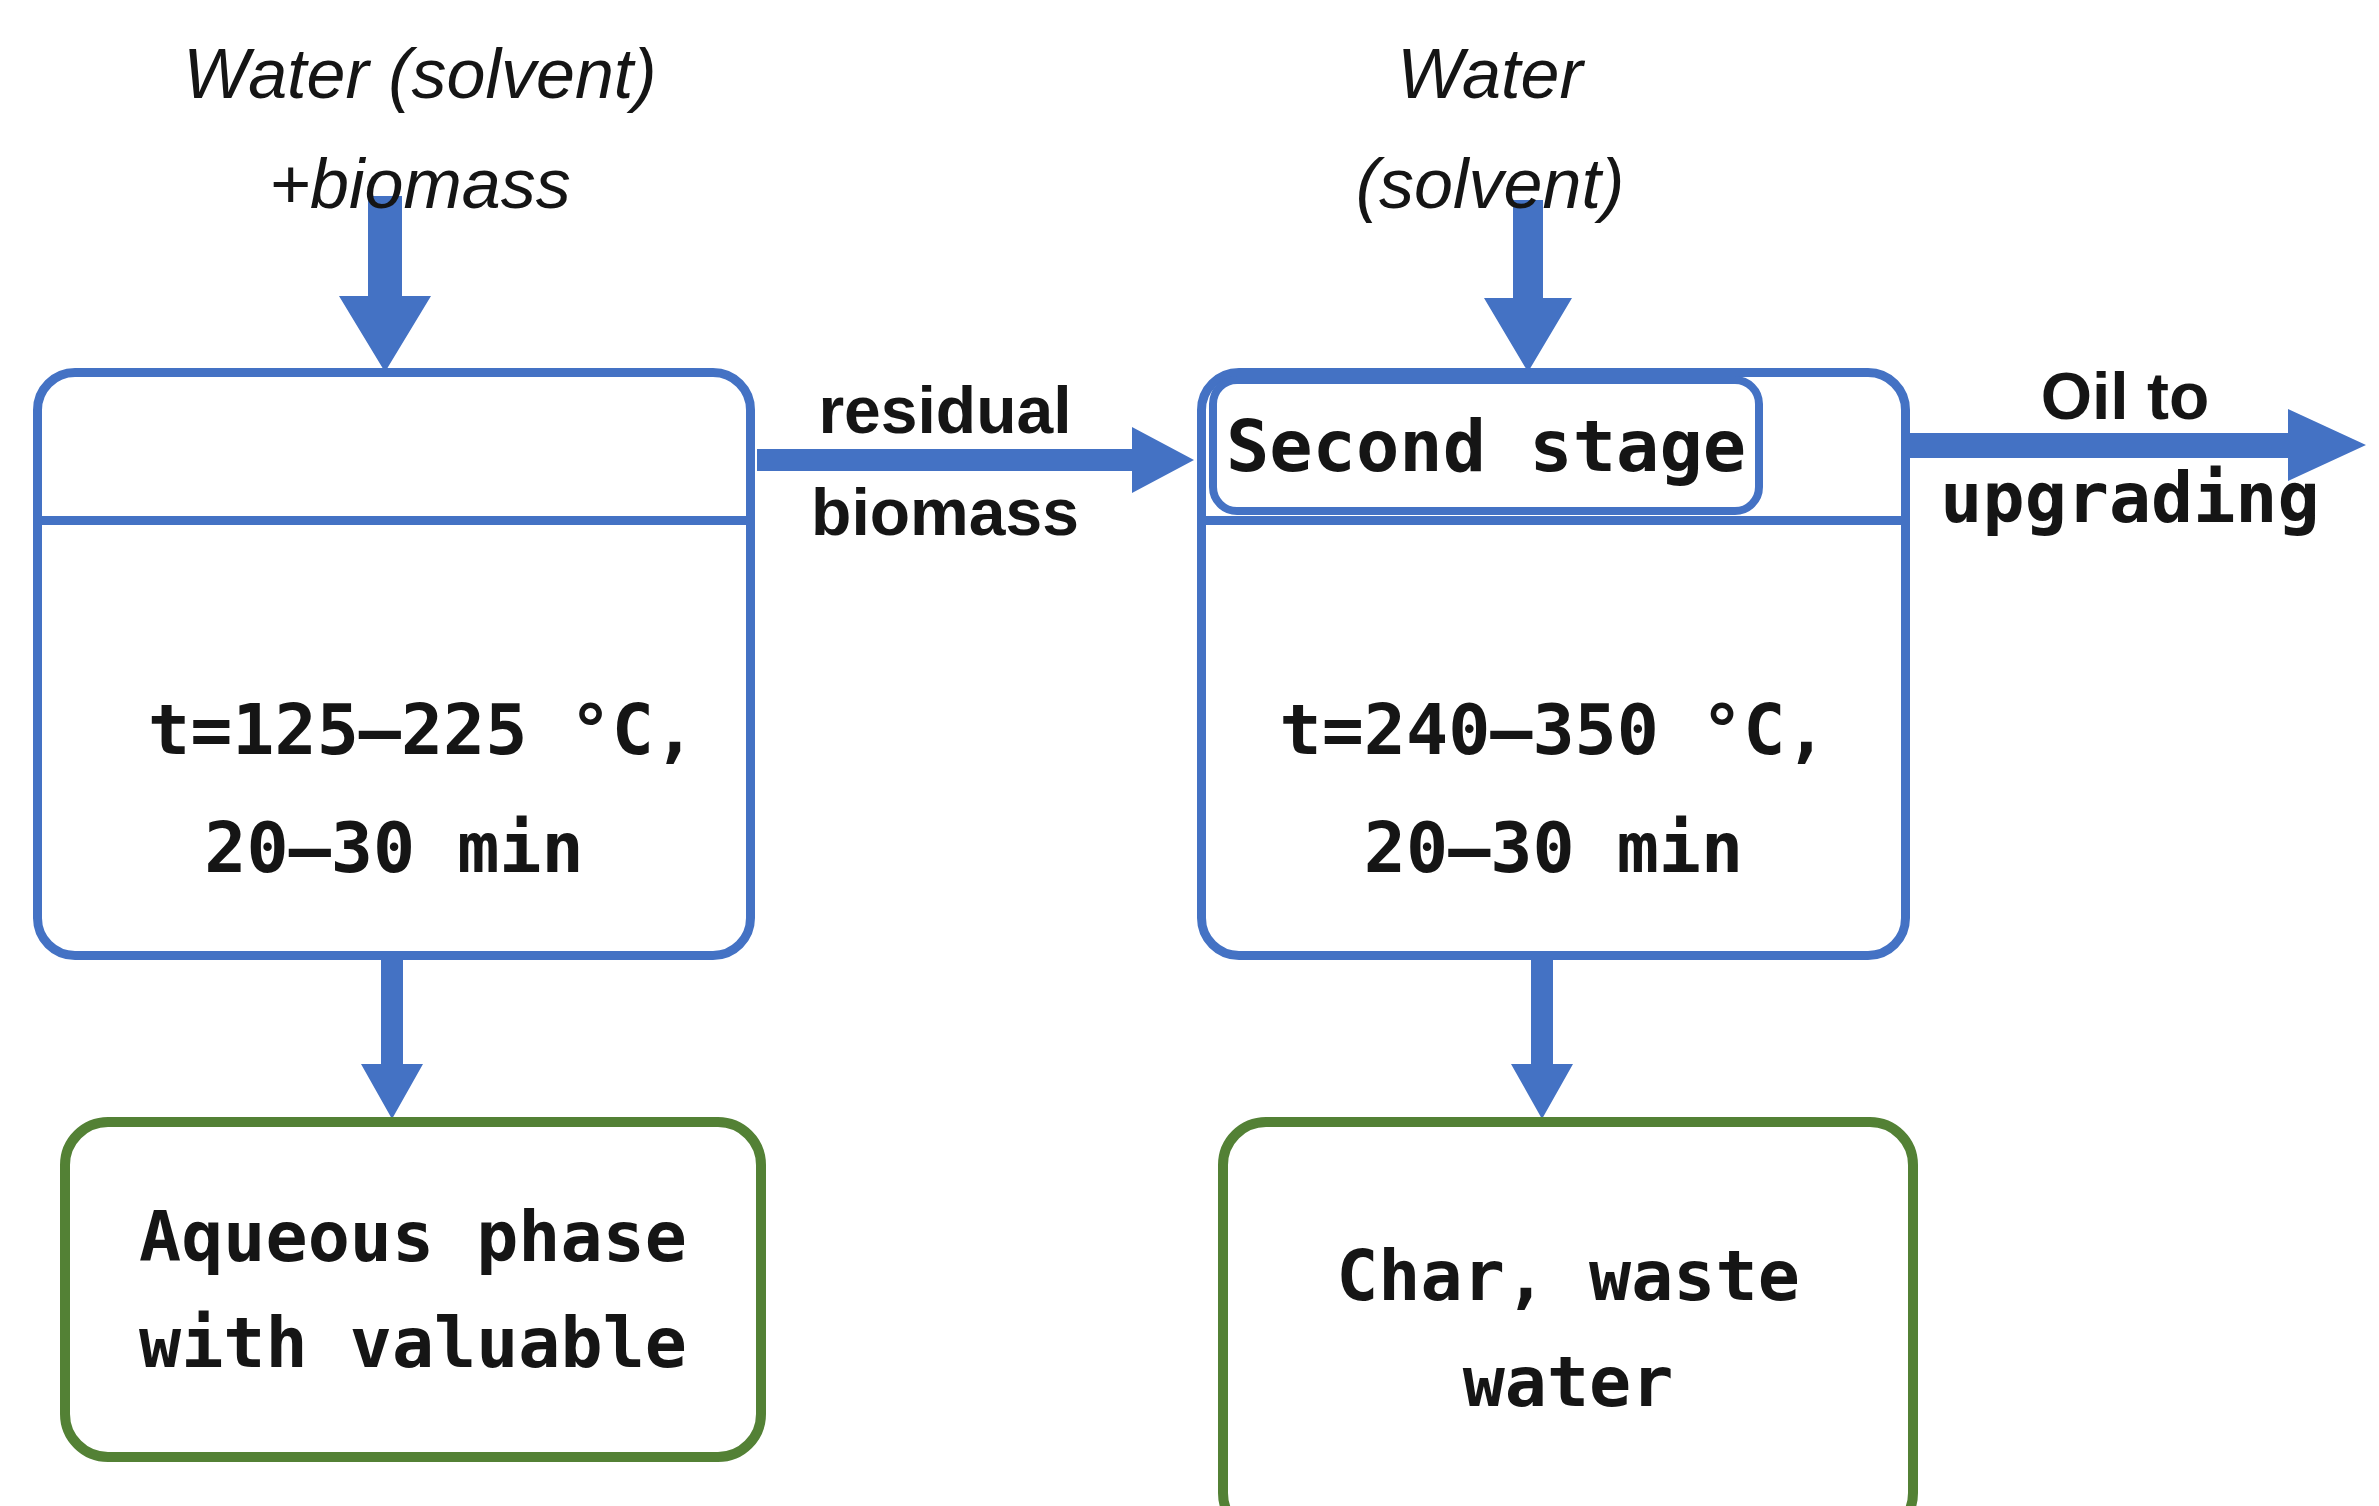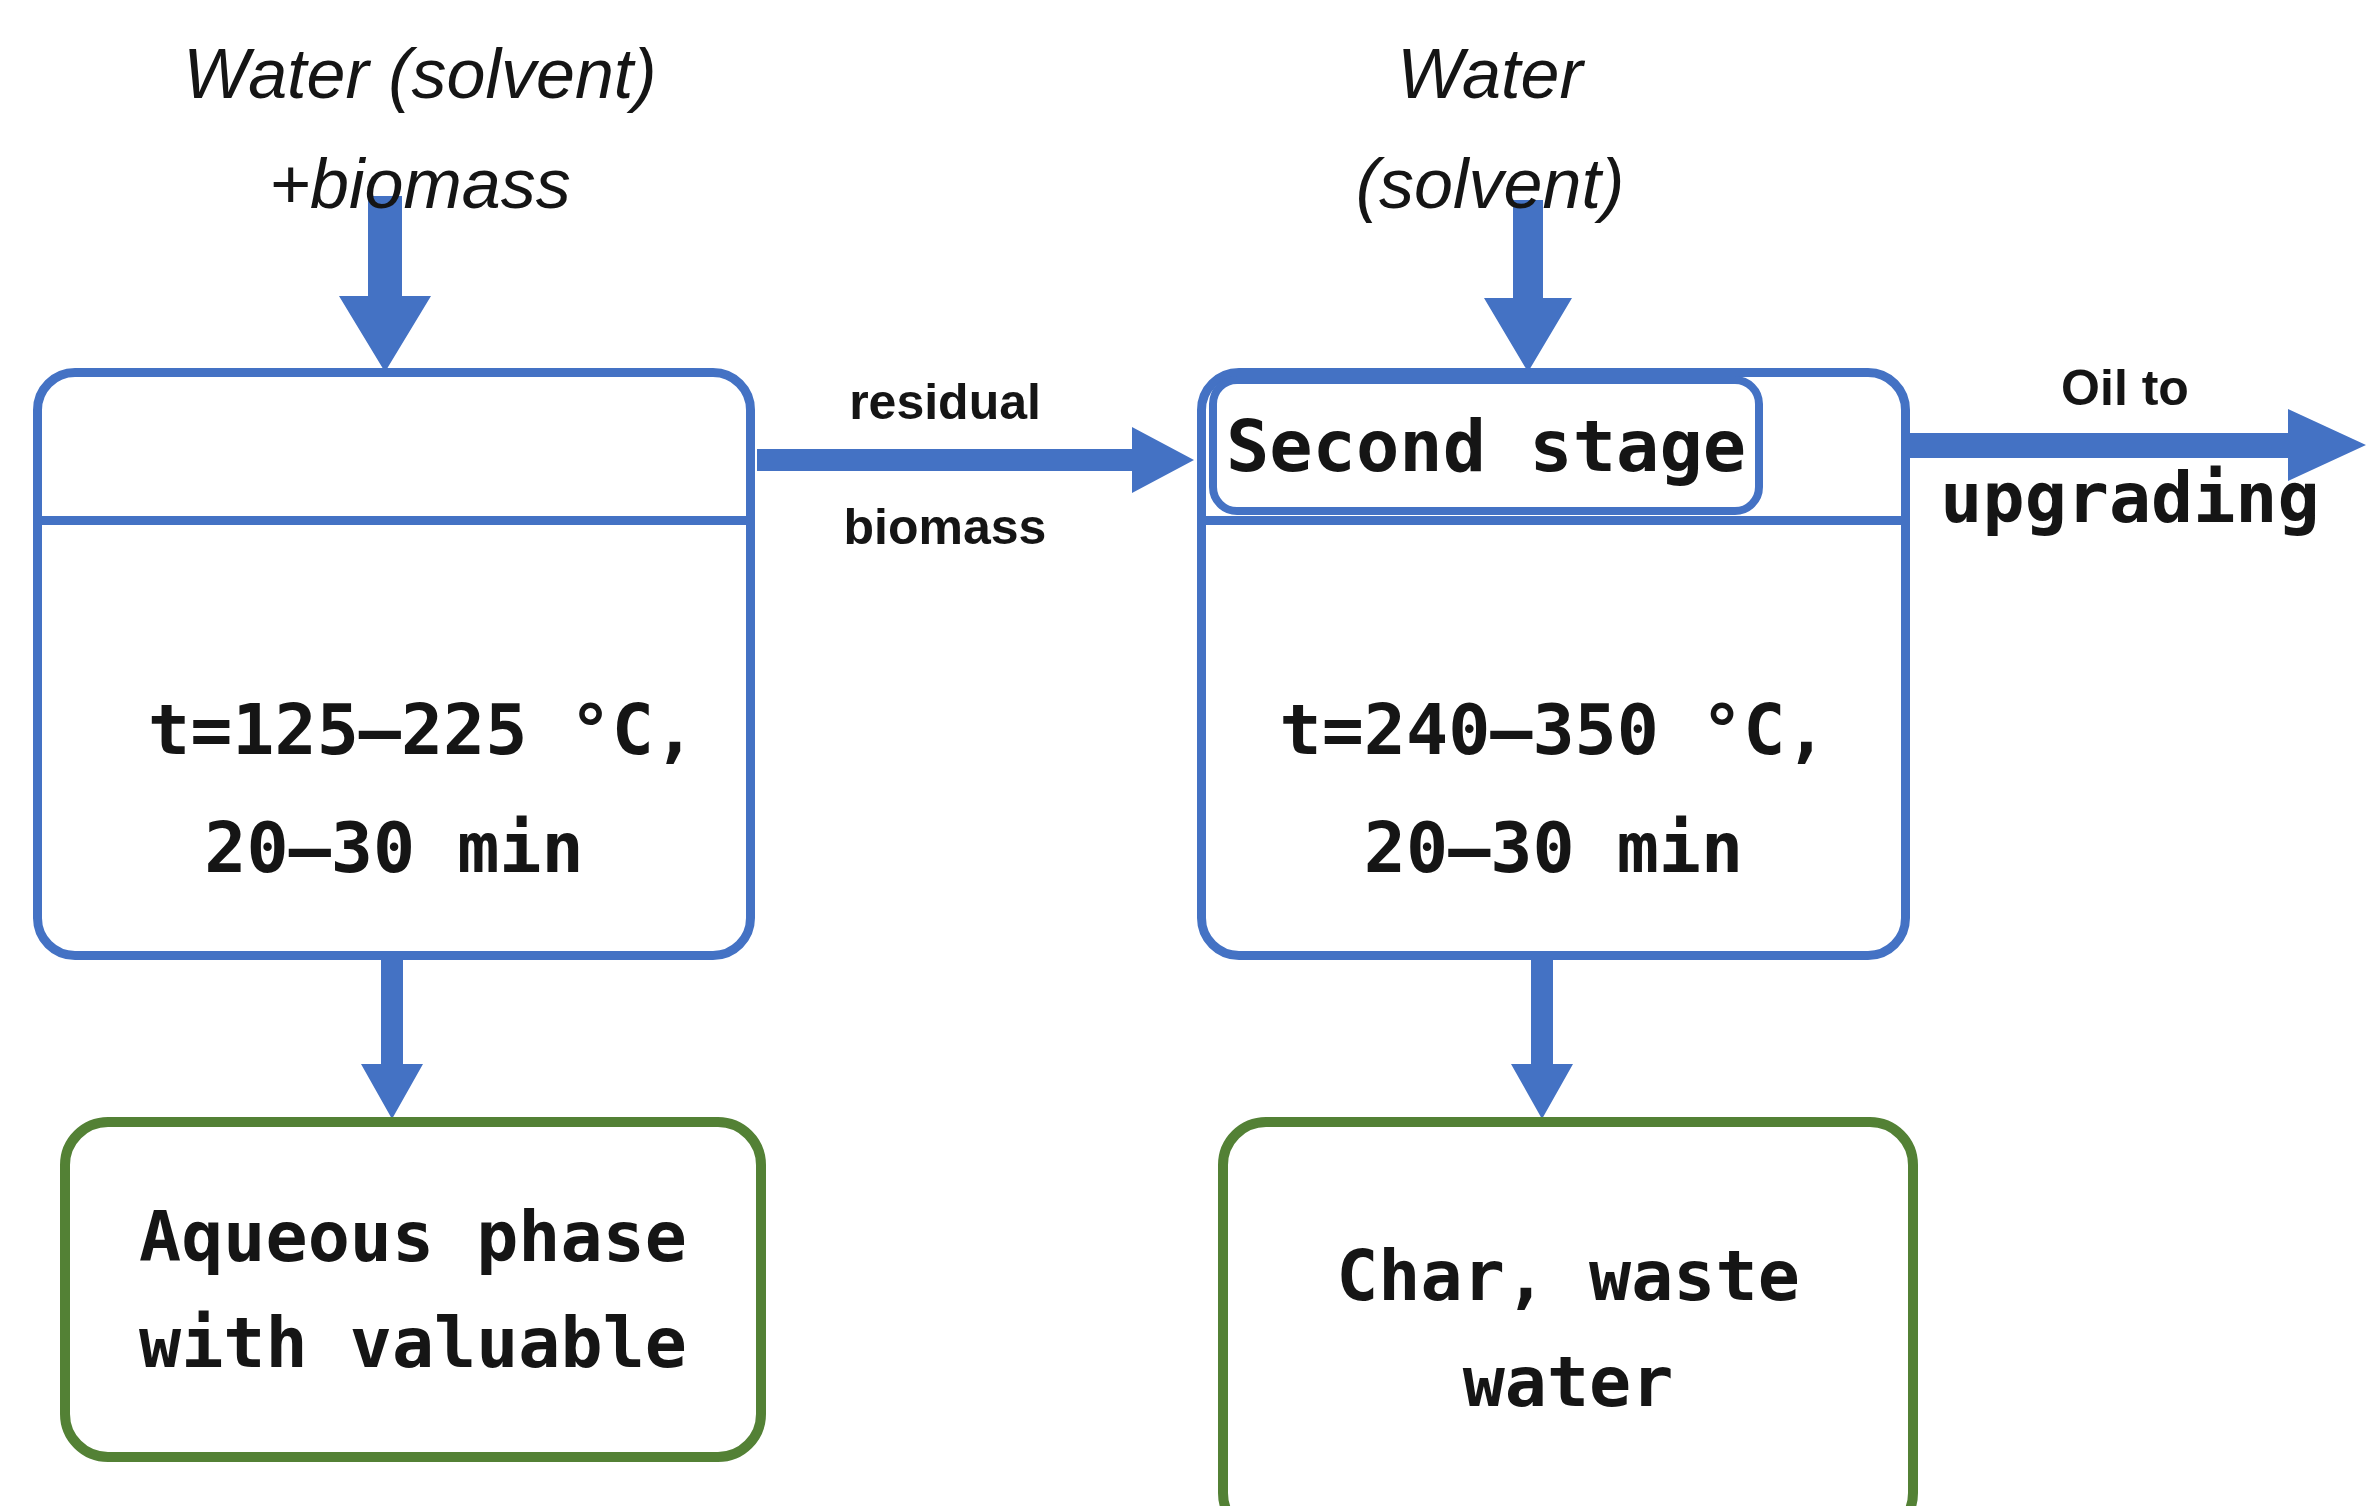--- a/index.html
+++ b/index.html
@@ -64,21 +64,21 @@
   
   .feed-line{
     position:absolute;z-index:4;text-align:center;
     font-family:"Liberation Sans", sans-serif;
     font-style:italic;font-weight:400;
     font-size:70px;line-height:1.15;color:var(--ink);white-space:nowrap;
   }
   .flow-sans-line{
     position:absolute;z-index:4;text-align:center;
     font-family:"Liberation Sans", sans-serif;
-    font-weight:700;font-size:50px;line-height:1.05;color:var(--ink);white-space:nowrap;
+    font-weight:700;font-size:66px;line-height:1.05;color:var(--ink);white-space:nowrap;
   }
   .flow-mono-line{
     position:absolute;z-index:4;text-align:center;
     font-family:"DejaVu Sans Mono", monospace;
     font-weight:700;font-size:70px;line-height:1.05;color:var(--ink);white-space:nowrap;
   }
 </style>
 </head>
 <body>
 
@@ -98,21 +98,21 @@
 
   <div class="feed-line" style="left:1190px;top:34px;width:600px;">Water</div>
   <div class="feed-line" style="left:1190px;top:144px;width:600px;">(solvent)</div>
 
   <div class="stage-outer" style="left:33px;top:368px;width:722px;height:592px;"></div>
   <div class="stage-divider" style="left:33px;top:516px;width:722px;"></div>
   <div class="cond-line" style="left:33px;top:692px;width:778px;">t=125–225 °C,</div>
   <div class="cond-line" style="left:33px;top:810px;width:722px;">20–30 min</div>
 
   <div class="flow-sans-line" style="left:745px;top:376px;width:400px;">residual</div>
-  <div class="flow-sans-line" style="left:745px;top:478px;width:400px;margin-top:23px;">biomass</div>
+  <div class="flow-sans-line" style="left:745px;top:478px;width:400px;">biomass</div>
 
   <div class="stage-outer" style="left:1197px;top:368px;width:713px;height:592px;"></div>
   <div class="stage-divider" style="left:1197px;top:516px;width:713px;"></div>
   <div class="stage-header" style="left:1209px;top:376px;width:554px;height:139px;">
     <span class="stage-title">Second stage</span>
   </div>
   <div class="cond-line" style="left:1197px;top:692px;width:713px;">t=240–350 °C,</div>
   <div class="cond-line" style="left:1197px;top:810px;width:713px;">20–30 min</div>
 
   <div class="flow-sans-line" style="left:1925px;top:362px;width:400px;">Oil to</div>

